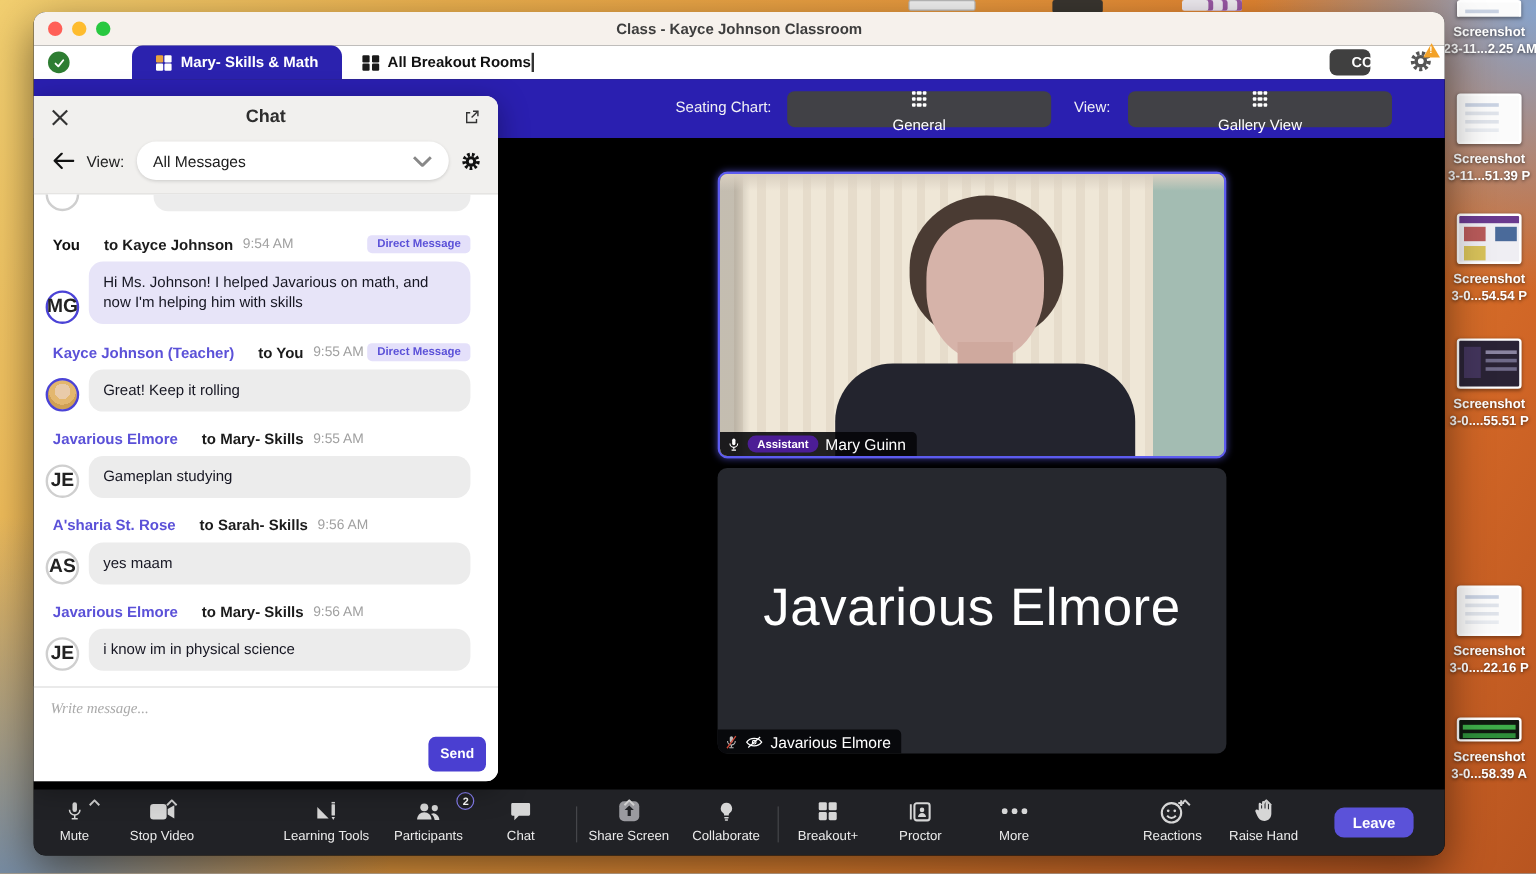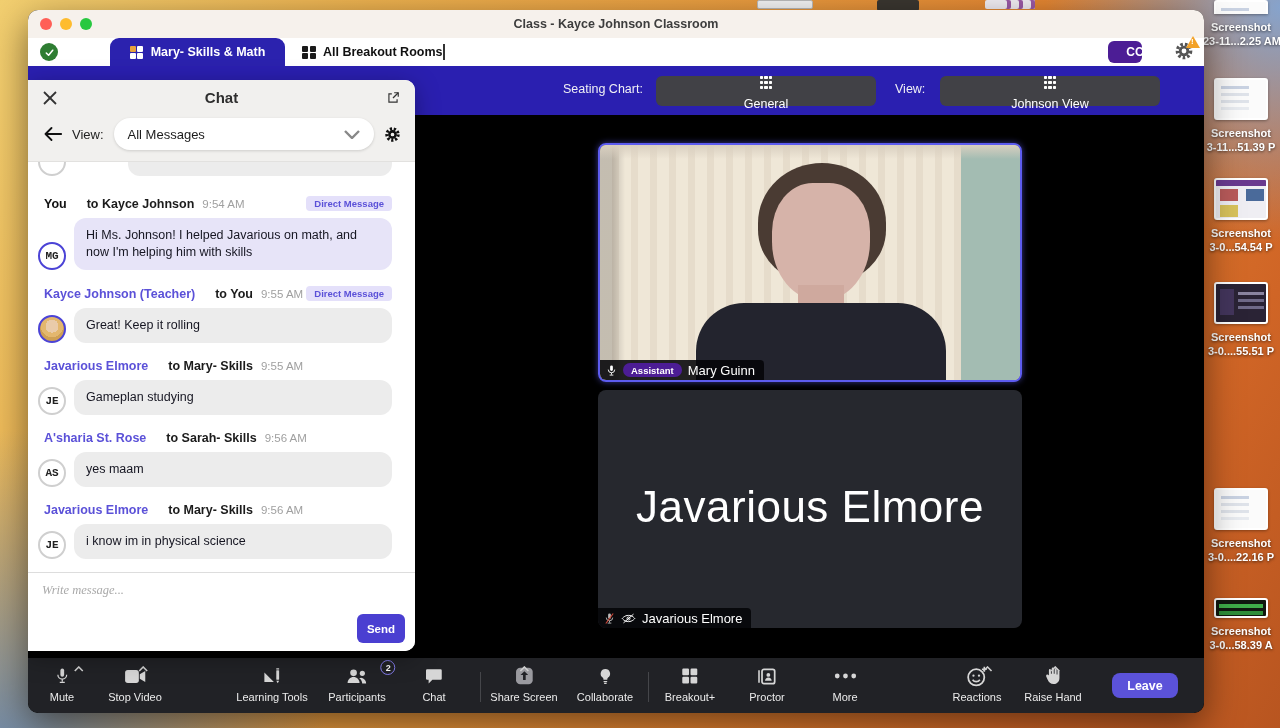--- a/index.html
+++ b/index.html
@@ -56,21 +56,21 @@
   .tab-active { position:absolute; left:82px; top:0; width:175px; height:28px; background:#2b22ae;
      border-radius:9px 9px 0 0; color:#fff; display:flex; align-items:center; justify-content:center; gap:8px;
      font-size:12.5px; font-weight:bold; }
   .tab-inactive { position:absolute; left:262px; top:0; height:28px; color:#111;
      display:flex; align-items:center; gap:8px; font-size:12.5px; font-weight:bold; padding:0 12px; }
   .tab-grid { width:13px; height:13px; display:grid; grid-template-columns:6px 6px; grid-template-rows:6px 6px; gap:1.5px; }
   .tab-grid i { background:#fff; border-radius:1px; }
   .tab-grid i.orange { background:#e8a33d; }
   .tab-grid.dark i { background:#1a1a1a; }
   .tab-cursor { position:absolute; left:415px; top:6px; width:1.5px; height:16px; background:#333; }
-  .cc-btn { position:absolute; left:1080px; top:3px; width:34px; height:22px; background:#4c1d95; color:#fff;
+  .cc-btn { position:absolute; left:1080px; top:3px; width:34px; height:22px; background:#404040; color:#fff;
      border-radius:6px; font-size:12px; font-weight:bold; display:flex; align-items:center; justify-content:center;padding-left:20px; }
   .gear-top { position:absolute; left:1146px; top:3px; width:22px; height:22px; color:#555; }
   .warn-tri { position:absolute; right:-4px; top:-5px; width:0; height:0;
      border-left:7px solid transparent; border-right:7px solid transparent; border-bottom:12px solid #f3a228; }
   .warn-tri:after { content:"!"; position:absolute; left:-2px; top:1px; font-size:8px; font-weight:bold; color:#fff; }
 
   .purplebar { position:absolute; left:0; top:56px; width:100%; height:49px; background:#2a1fb0; color:#fff; }
   .pb-label { position:absolute; top:16px; font-size:12.5px; color:#f0f0f5; }
   .pb-label.seat { left:535px; } .pb-label.view { left:867px; }
   .pb-select { position:absolute; top:10px; height:30px; width:220px; background:#414146; border-radius:6px;
@@ -125,21 +125,21 @@
   .msg { margin:16px 0 0 0; }
   .msg-head { display:flex; align-items:center; margin:0 23px 0 16px; font-size:12.5px; }
   .sender { font-weight:bold; color:#111; }
   .sender.purple { color:#5b51d8; }
   .to { margin-left:20px; color:#1b1b1b; font-weight:bold; }
   .time { margin-left:8px; color:#a0a0a0; font-size:11.5px; }
   .dm-badge { margin-left:auto; background:#e4e0fa; color:#5b51d8; font-size:9.5px; font-weight:bold;
      padding:2px 8px; border-radius:4px; }
   .msg-body { display:flex; align-items:flex-end; gap:8px; margin:7px 23px 0 10px; }
   .avatar { flex:0 0 28px; width:28px; height:28px; border-radius:50%; background:#fff; border:2.5px solid #cfcfcf;
-     display:flex; align-items:center; justify-content:center; font-size:11px; font-weight:bold; color:#222;font-family:Liberation Mono, monospace; }
+     display:flex; align-items:center; justify-content:center; font-size:16px; font-weight:bold; color:#222; }
   .avatar.ring-purple { border-color:#4b43d6; }
   .avatar.photo { background:radial-gradient(circle at 50% 38%, #e9cba9 0 34%, #e3b76e 34% 58%, #cfa054 58% 100%); }
   .bubble { flex:1; background:#ececec; border-radius:12px; padding:9px 12px; font-size:12.5px; line-height:17px; color:#161622; }
   .bubble.lavender { background:#e7e4f8; }
 
   .chat-input { position:absolute; left:0; bottom:0; width:100%; height:79px; background:#fff; border-top:1px solid #ddd; }
   .chat-input input { position:absolute; left:14px; top:10px; width:300px; border:none; outline:none;
      font-family:"Liberation Serif", serif; font-style:italic; font-size:12.5px; color:#555; }
   .chat-input input::placeholder { color:#a9a9a9; }
   .send-btn { position:absolute; right:10px; bottom:8px; width:48px; height:29px; background:#4a3fd1; color:#fff;
@@ -285,21 +285,21 @@
             <i></i>
             <i></i>
             <i></i>
             <i></i>
             <i></i>
             <i></i>
             <i></i>
             <i></i>
             <i></i>
           </span>
-        <span>Johnson View</span>
+        <span>Gallery View</span>
         <span class="chev">
           <svg width="13" height="8" viewBox="0 0 14 8">
               <polyline points="1,1 7,7 13,1" fill="none" stroke="#ddd" stroke-width="2"></polyline>
             </svg>
         </span>
       </div>
     </div>
 
     <div class="stage">
 

